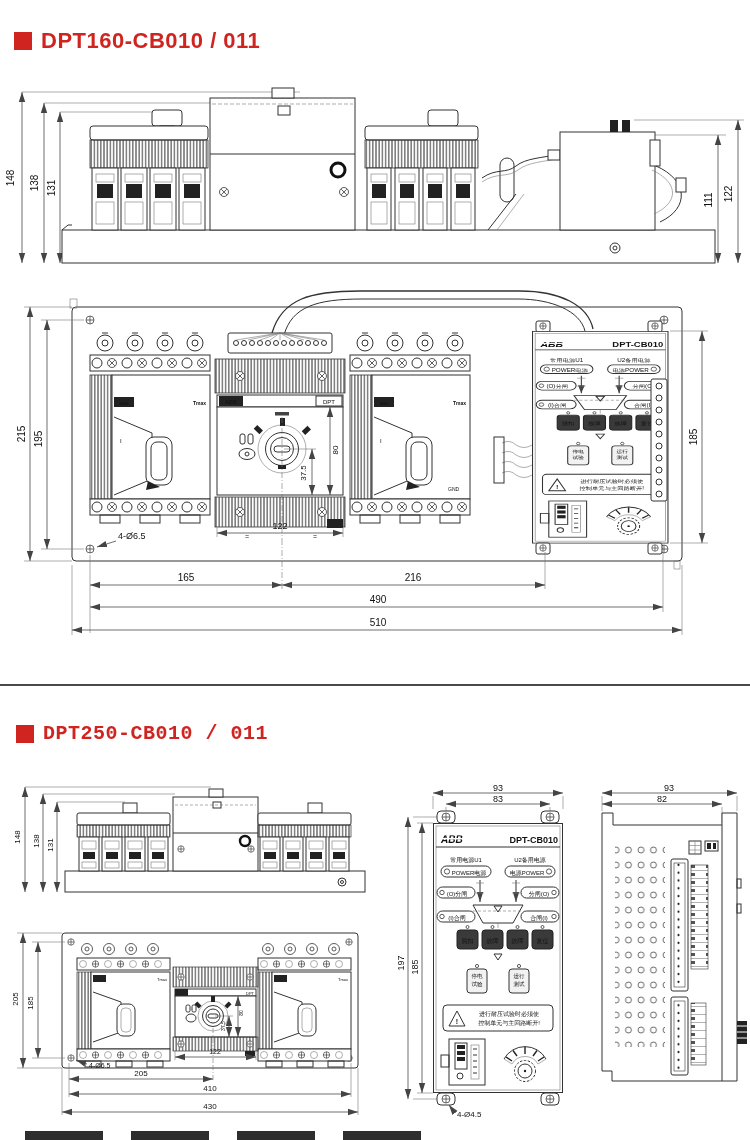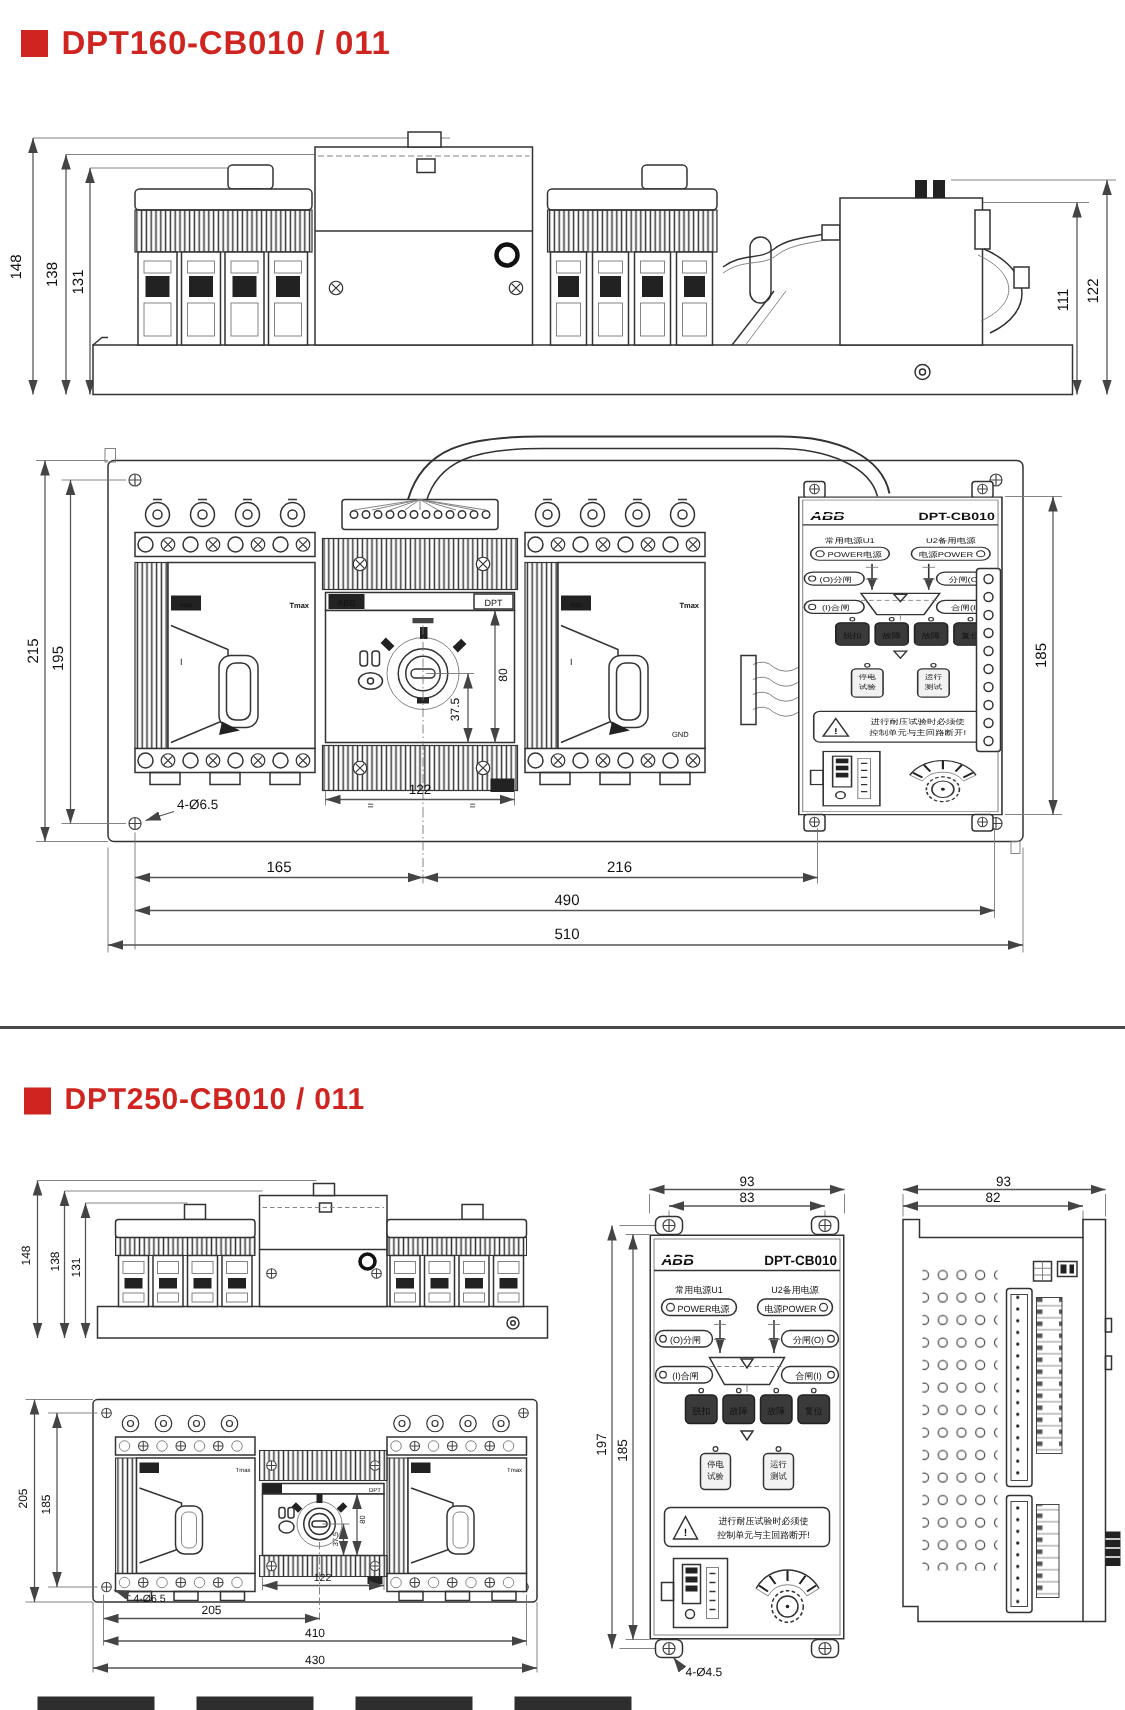--- a/index.html
+++ b/index.html
@@ -1,21 +1,21 @@
 <!DOCTYPE html>
 <html><head>
 <meta charset="utf-8">
 <style>
   html,body{margin:0;padding:0;background:#fff;}
   .page{position:relative;width:750px;height:1140px;background:#fff;overflow:hidden;
         font-family:"Liberation Sans","DejaVu Sans",sans-serif;}
   .title-row{position:absolute;display:flex;align-items:center;gap:9px;}
   .bullet{width:18px;height:18px;background:#cf2420;display:inline-block;}
   .title-row h2{margin:0;font-size:22px;font-weight:bold;color:#cf2420;letter-spacing:.5px;}
-  .t2 h2{font-size:20px;}
+  .t2 h2{font-size:20px;font-family:Liberation Mono, monospace;}
   .divider{position:absolute;left:0;top:684;width:750px;height:2px;background:#4a4a4a;top:684px;}
   .abs{position:absolute;}
   .crop-strip{position:absolute;top:1131px;left:25px;width:440px;height:9px;display:flex;gap:28px;}
   .crop-cell{width:78px;height:9px;background:#2e2e2e;}
   
   .s{stroke:#333;fill:none;stroke-width:1;}
   .s12{stroke:#333;fill:none;stroke-width:1.3;}
   .sf{stroke:#333;fill:#fff;stroke-width:1;}
   .sfg{stroke:#333;fill:#f2f2f2;stroke-width:1;}
   .thin{stroke:#777;fill:none;stroke-width:.6;}
@@ -245,21 +245,21 @@
           <path d="M71,236 L79,241 M113,236 L105,241" class="thin"></path>
           <path d="M92,224 V231 M80,227.5 L84,233 M104,227.5 L100,233 M73,234 L79,238 M111,234 L105,238" stroke="#222" stroke-width="1.4" fill="none"></path>
           <circle cx="92" cy="248" r="10.5" class="s" stroke-width="1.2" stroke-dasharray="2.4,1.6"></circle>
           <circle cx="92" cy="248" r="7" class="s"></circle>
           <circle cx="92" cy="248" r="1.2" class="dk"></circle>
         </g>
       </g>
     </defs>
   </svg>
 
-  <div class="title-row" style="left:14px;top:16px;">
+  <div class="title-row" style="left:14px;top:28px;">
     <span class="bullet"></span>
     <h2>DPT160-CB010 / 011</h2>
   </div>
 
   <svg class="abs" style="left:0;top:82px;" width="750" height="205" viewBox="0 0 750 205">
     <g>
       <line x1="22" y1="10" x2="300" y2="10" class="thin"></line>
       <line x1="44" y1="21" x2="212" y2="21" class="thin"></line>
       <line x1="60" y1="30" x2="154" y2="30" class="thin"></line>
       <line x1="22" y1="10" x2="22" y2="181" class="dim" marker-start="url(#as)" marker-end="url(#ae)"></line>

